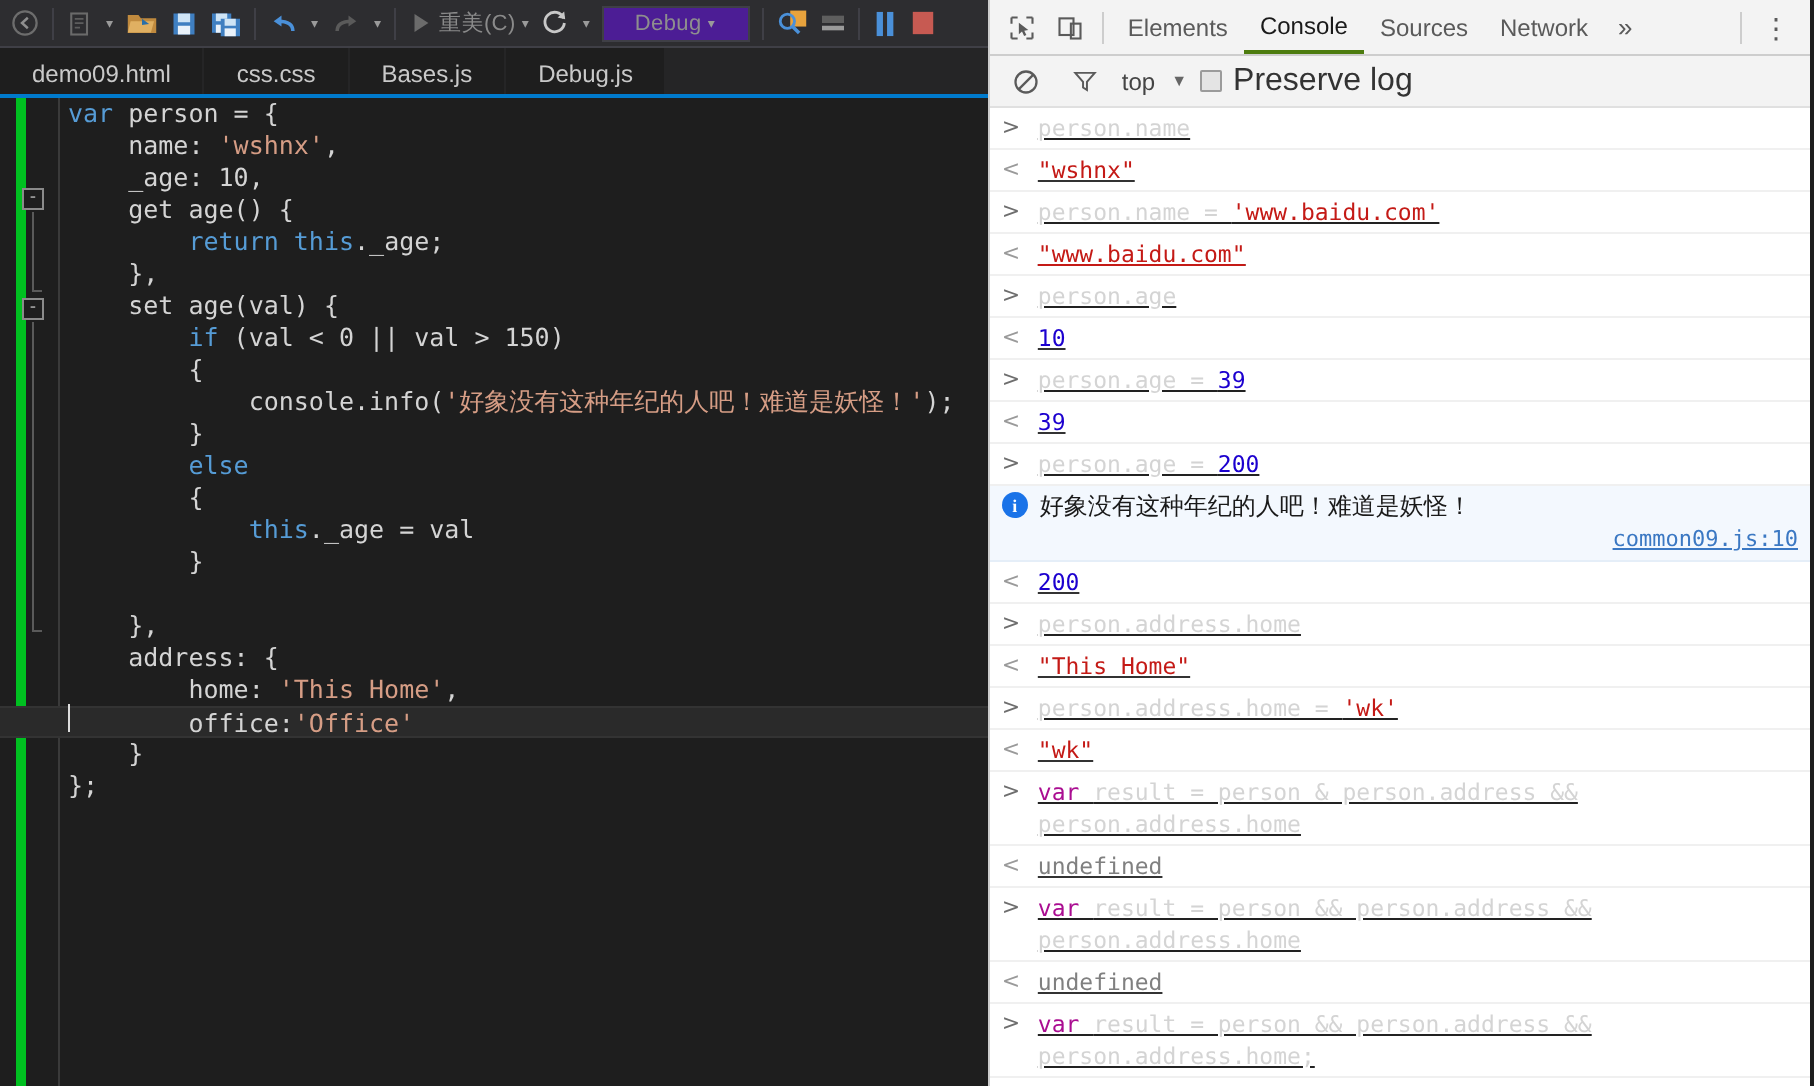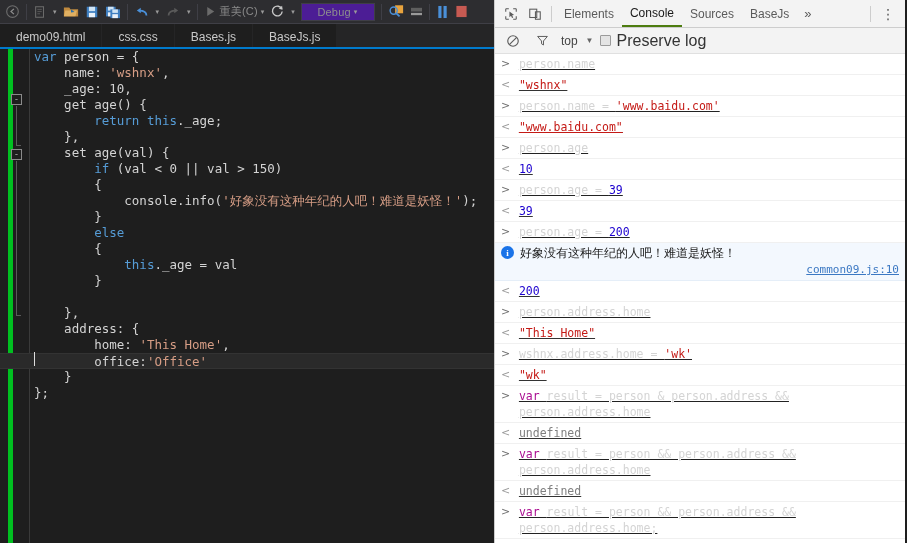--- a/index.html
+++ b/index.html
@@ -236,21 +236,21 @@
         <div class="tab file">
           <span>demo09.html</span>
         </div>
         <div class="tab file">
           <span>css.css</span>
         </div>
         <div class="tab file">
           <span>Bases.js</span>
         </div>
         <div class="tab file">
-          <span>BaseJs.js</span>
+          <span>Debug.js</span>
         </div>
       </div>
 
     <div class="code-area">
       <div class="gutter-change"></div>
       <div class="gutter-line"></div>
 
       <div class="fold" style="top:45px">-</div>
       <div class="foldbar" style="top:57px;height:40px"></div>
       <div class="fold" style="top:100px">-</div>
@@ -274,21 +274,21 @@
         <svg width="14" height="14" viewBox="0 0 16 16">
             <rect x="2" y="2.5" width="8" height="9.5" fill="none" stroke="#5a5a5a" stroke-width="1.2"></rect>
             <rect x="8.5" y="5.5" width="5.5" height="8.5" fill="none" stroke="#5a5a5a" stroke-width="1.2"></rect>
           </svg>
       </div>
       <div class="dt-vsep"></div>
       <div id="dt-tabs" style="display:flex;align-items:center;">
           <div class="dt-tab">Elements</div>
           <div class="dt-tab active">Console</div>
           <div class="dt-tab">Sources</div>
-          <div class="dt-tab">BaseJs</div>
+          <div class="dt-tab">Network</div>
         </div>
       <div class="dt-more">»</div>
       <div class="dt-spacer"></div>
       <div class="dt-vsep"></div>
       <div class="dt-kebab">⋮</div>
     </div>
 
     <div class="dt-filterbar">
       <div class="dt-icon-btn">
         <svg width="14" height="14" viewBox="0 0 16 16">
@@ -356,21 +356,21 @@
         <div class="crow input">
           <div class="arrow in">&gt;</div>
           <div class="ctext"><span class="pl">person.address.home</span></div>
         </div>
         <div class="crow output">
           <div class="arrow out">&lt;</div>
           <div class="ctext"><span class="s-str">"This Home"</span></div>
         </div>
         <div class="crow input">
           <div class="arrow in">&gt;</div>
-          <div class="ctext"><span class="pl">wshnx.address.home = </span><span class="s-str">'wk'</span></div>
+          <div class="ctext"><span class="pl">person.address.home = </span><span class="s-str">'wk'</span></div>
         </div>
         <div class="crow output">
           <div class="arrow out">&lt;</div>
           <div class="ctext"><span class="s-str">"wk"</span></div>
         </div>
         <div class="crow input">
           <div class="arrow in">&gt;</div>
           <div class="ctext"><span class="s-kw">var </span><span class="pl">result = person &amp; person.address &amp;&amp;
 person.address.home</span></div>
         </div>

